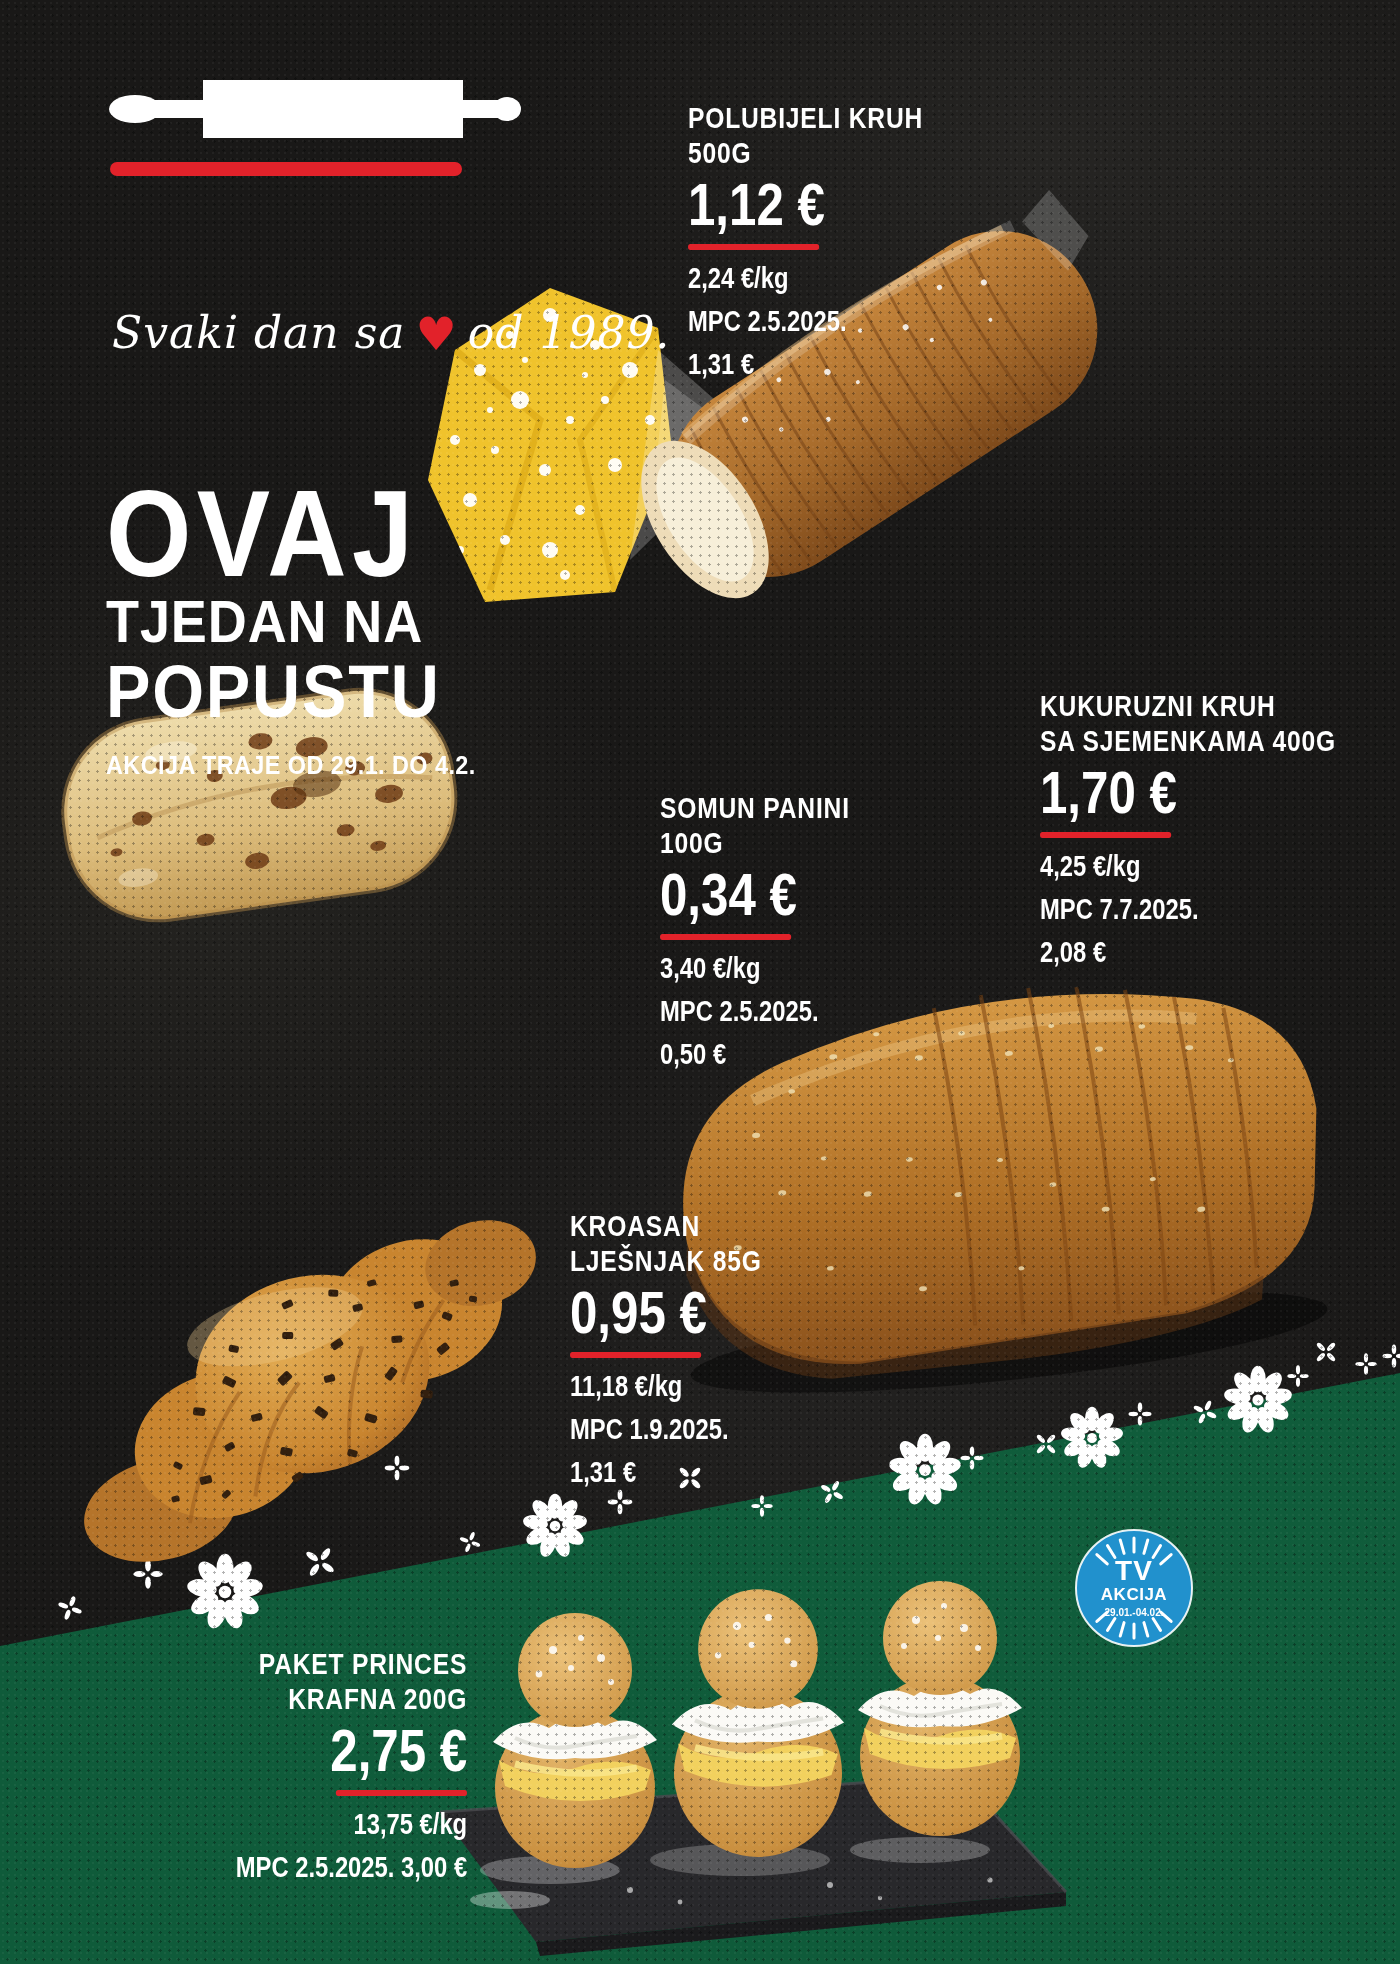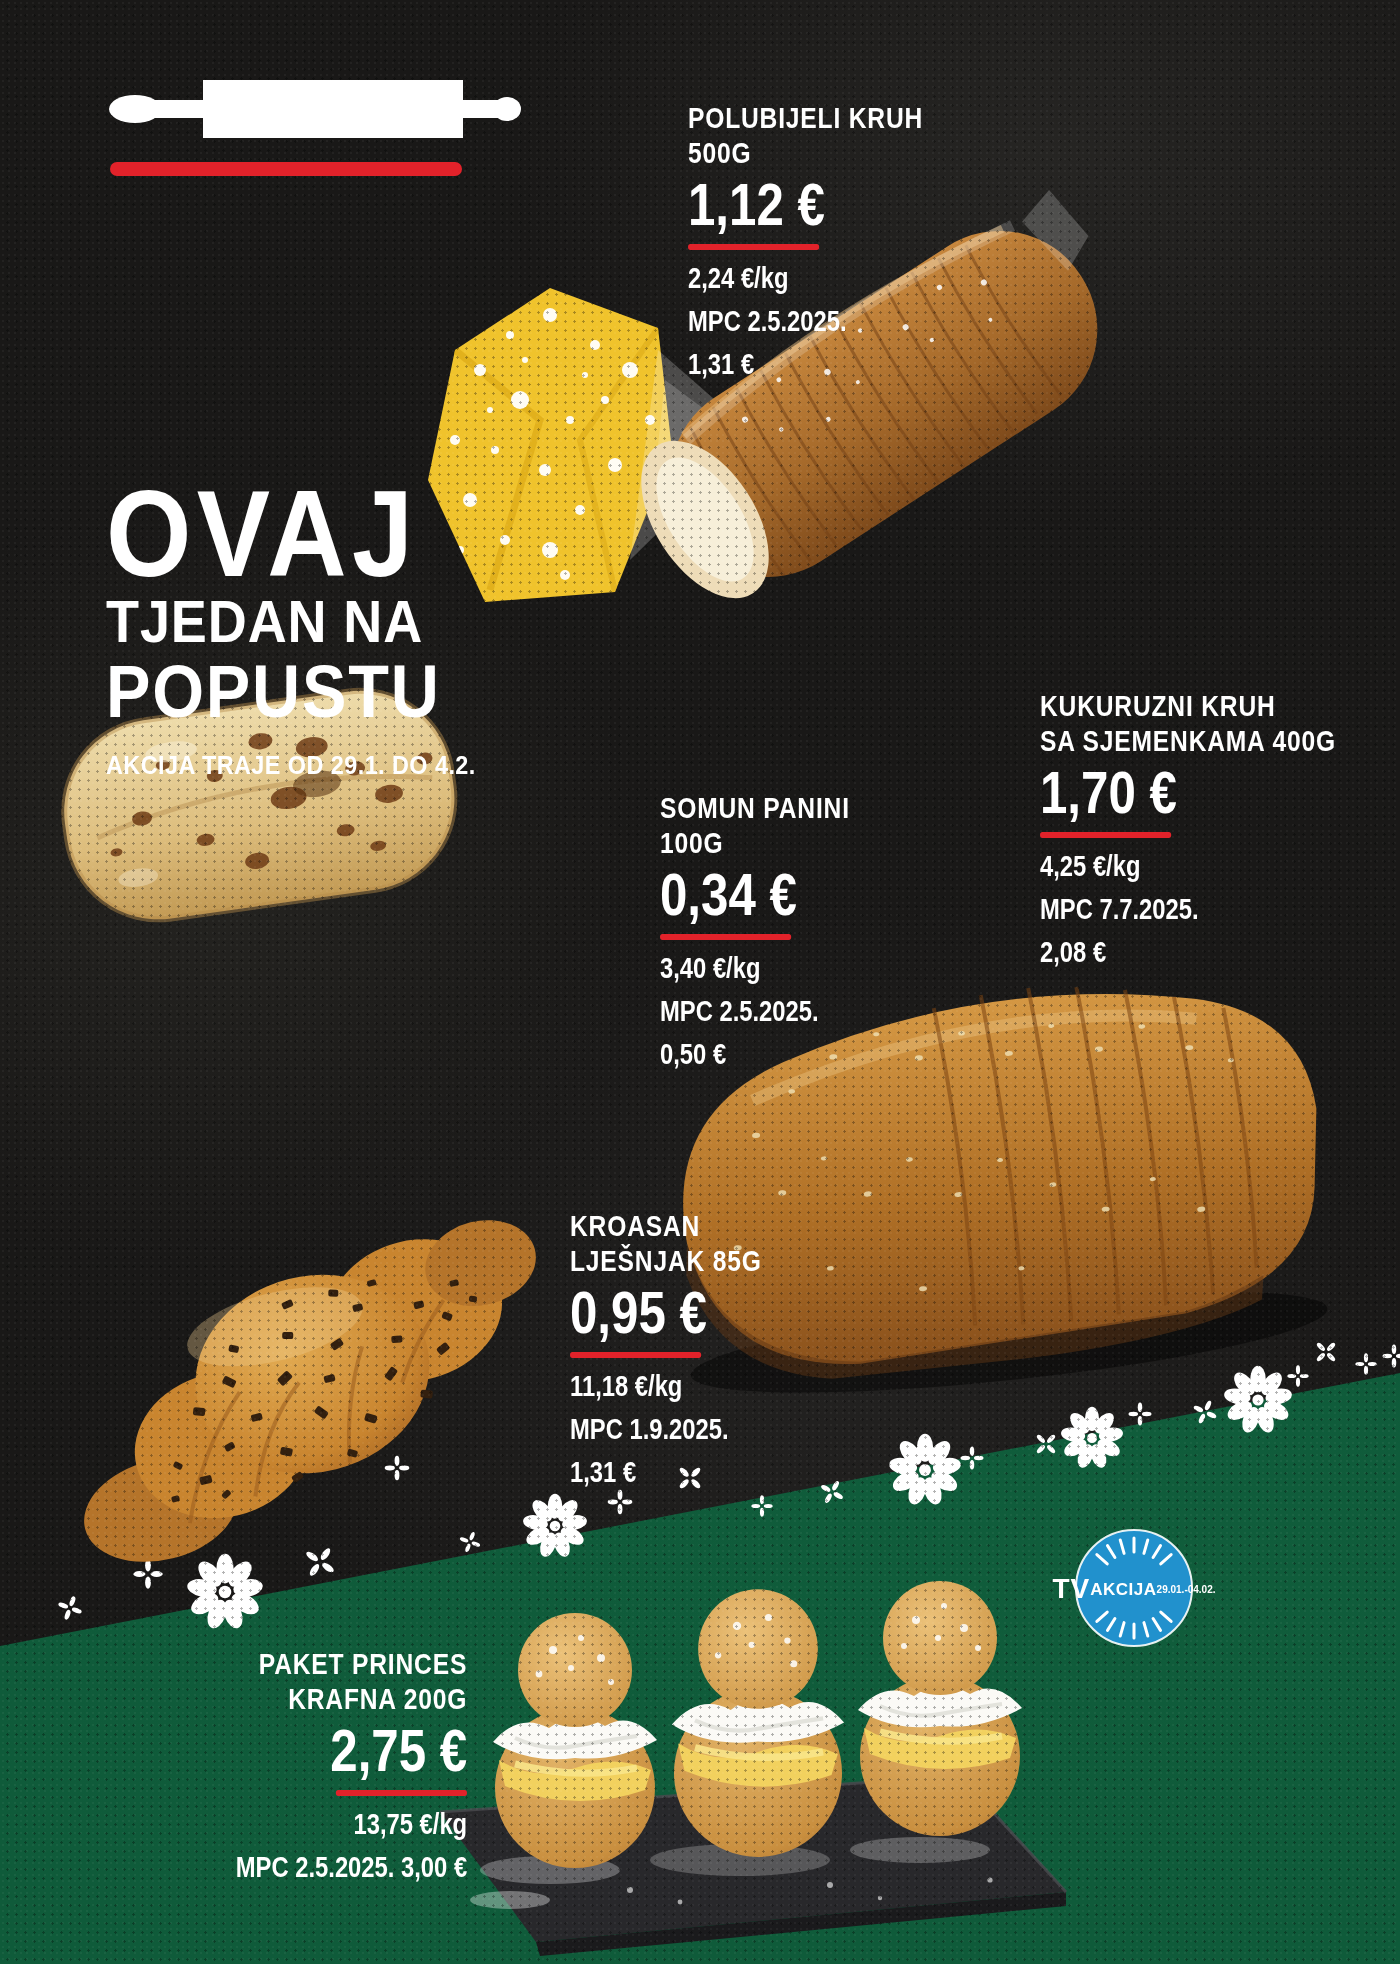--- a/index.html
+++ b/index.html
@@ -48,21 +48,21 @@
   .align-right .p-rule{margin-left:auto;}
   .p-meta{margin:10px 0 0;font-weight:700;font-size:29px;line-height:33px;white-space:nowrap;}
   .p-meta.first{margin-top:12px;}
   .prod-1{left:688px;top:100px;}
   .prod-2{left:1040px;top:688px;}
   .prod-3{left:660px;top:790px;}
   .prod-4{left:570px;top:1208px;}
   .prod-5{right:933px;top:1646px;}
   
   .tv-badge{position:absolute;left:1072px;top:1526px;width:124px;height:124px;z-index:6;}
-  .tv-badge .txt{position:absolute;inset:0;display:flex;flex-direction:row;align-items:center;justify-content:center;padding-top:2px;}
+  .tv-badge .txt{position:absolute;inset:0;display:flex;flex-direction:column;align-items:center;justify-content:center;padding-top:2px;}
   .tv-badge .t1{font-weight:700;font-size:28px;line-height:28px;letter-spacing:1px;}
   .tv-badge .t2{font-weight:700;font-size:17px;line-height:19px;letter-spacing:.5px;}
   .tv-badge .t3{font-weight:700;font-size:10px;line-height:17px;}
 </style>
 </head>
 <body>
 
 <div class="page">
 
   <div class="green"></div>
@@ -423,20 +423,21 @@
   <svg class="pin" width="420" height="62" viewBox="0 0 420 62" aria-hidden="true">
     <g fill="#fff">
       <ellipse cx="30" cy="31" rx="26" ry="14"></ellipse>
       <rect x="48" y="22" width="52" height="18"></rect>
       <rect x="98" y="2" width="260" height="58"></rect>
       <rect x="356" y="22" width="44" height="18"></rect>
       <ellipse cx="402" cy="31" rx="14" ry="12"></ellipse>
     </g>
   </svg>
   <div class="brand-line"></div>
+  <div class="tagline"><span>Svaki dan sa</span><span class="heart">♥</span><span>od 1989.</span></div>
 
   <section class="promo">
     <h2 class="l1">OVAJ</h2>
     <h2 class="l2">TJEDAN NA</h2>
     <h2 class="l3">POPUSTU</h2>
     <div class="valid">AKCIJA TRAJE OD 29.1. DO 4.2.</div>
   </section>
 
   <div class="product prod-1">
     <p class="p-name">POLUBIJELI KRUH</p>

